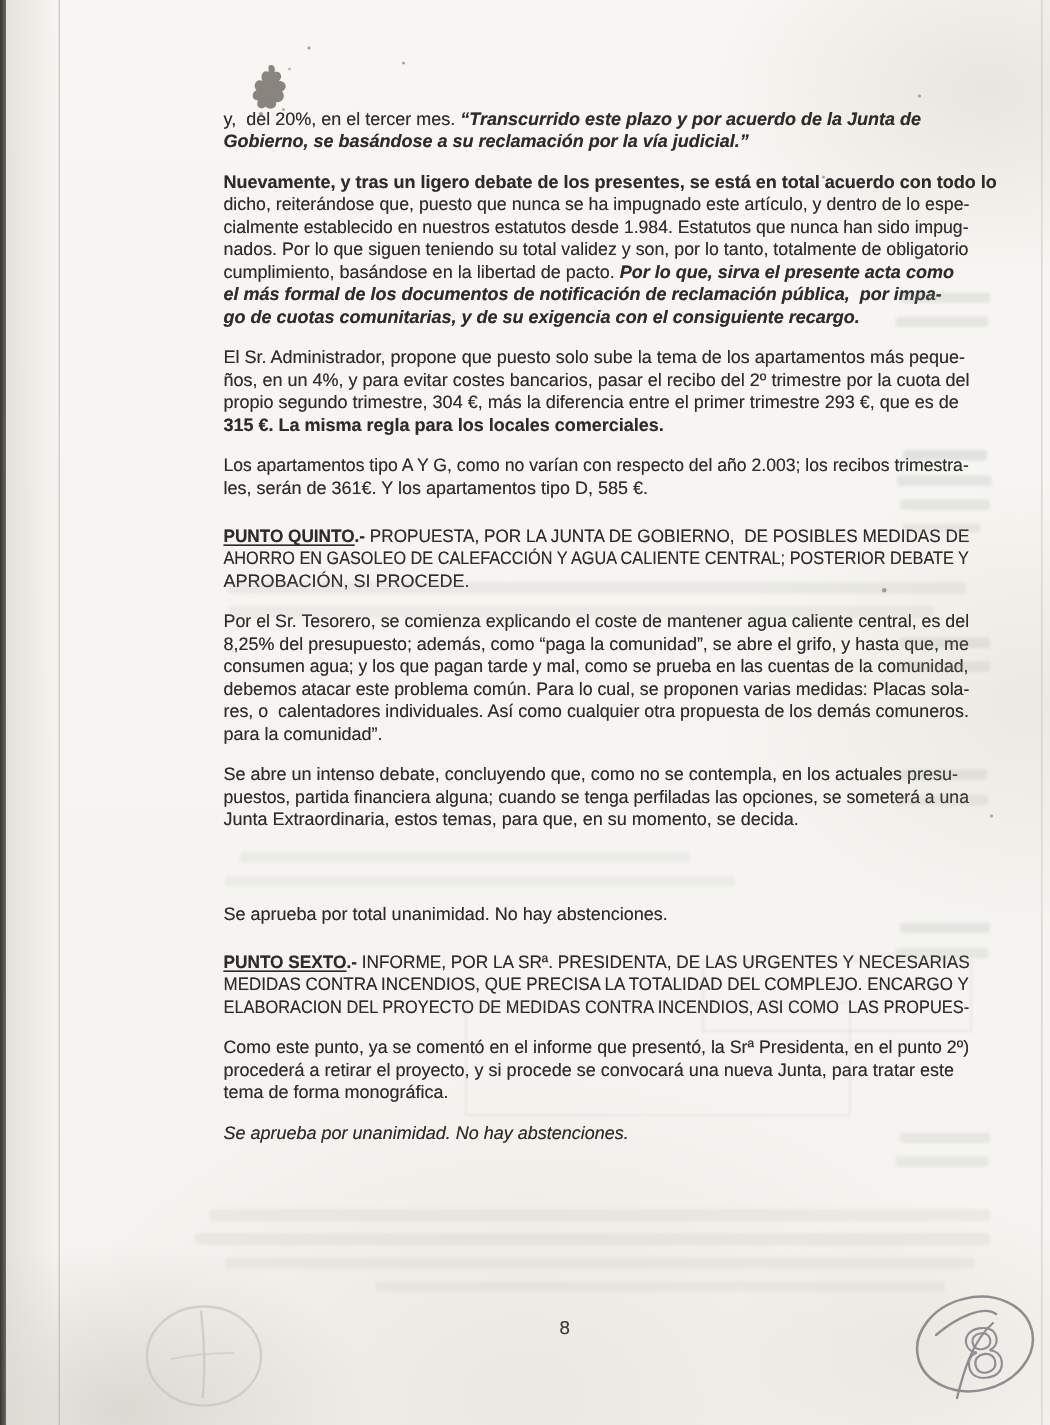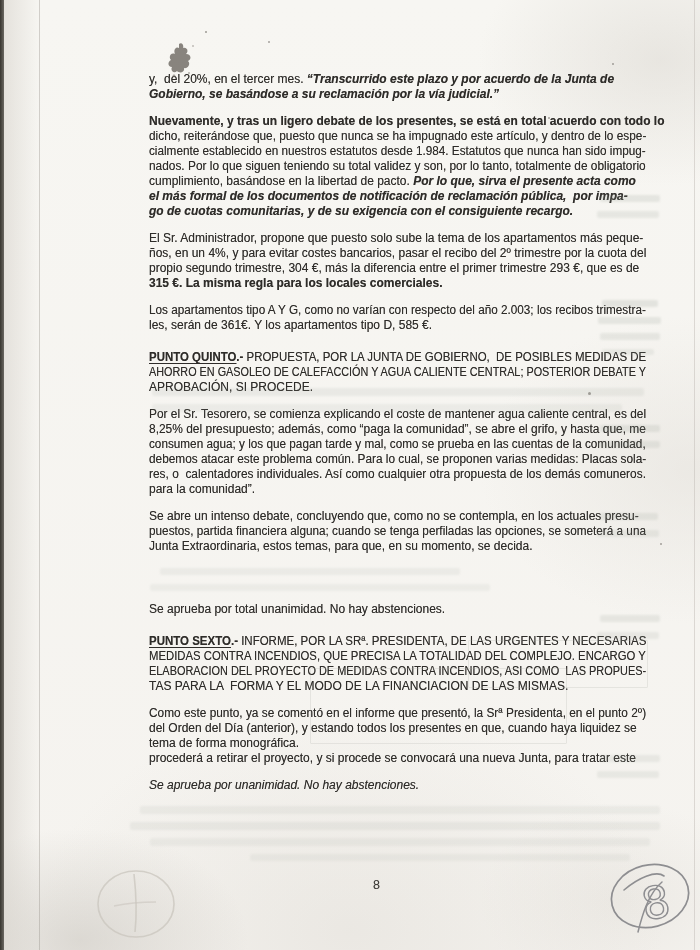--- a/index.html
+++ b/index.html
@@ -115,27 +115,25 @@
         <div class="line" style="transform: scaleX(0.980276);"><span class="run-normal">puestos, partida financiera alguna; cuando se tenga perfiladas las opciones, se someterá a una</span></div>
         <div class="line last" style="transform: scaleX(1);"><span class="run-normal">Junta Extraordinaria, estos temas, para que, en su momento, se decida.</span></div>
       </div>
       <div class="para">
         <div class="line last" style="transform: scaleX(1); margin-top: 48px;"><span class="run-normal">Se aprueba por total unanimidad. No hay abstenciones.</span></div>
       </div>
       <div class="para heading">
         <div class="line" style="transform: scaleX(0.957611);"><span class="run-bold-underline">PUNTO SEXTO</span><span class="run-bold">.-</span><span class="run-normal"> INFORME, POR LA SRª. PRESIDENTA, DE LAS URGENTES Y NECESARIAS</span></div>
         <div class="line" style="transform: scaleX(0.943074);"><span class="run-normal">MEDIDAS CONTRA INCENDIOS, QUE PRECISA LA TOTALIDAD DEL COMPLEJO. ENCARGO Y</span></div>
         <div class="line" style="transform: scaleX(0.910256);"><span class="run-normal">ELABORACION DEL PROYECTO DE MEDIDAS CONTRA INCENDIOS, ASI COMO  LAS PROPUES-</span></div>
-        <div class="line last" style="transform: scaleX(1);"><span class="run-normal">TAS PARA LA  FORMA Y EL MODO DE LA FINANCIACION DE LAS MISMAS.</span></div>
       </div>
       <div class="para">
         <div class="line" style="transform: scaleX(0.988072);"><span class="run-normal">Como este punto, ya se comentó en el informe que presentó, la Srª Presidenta, en el punto 2º)</span></div>
-        <div class="line" style="transform: scaleX(1);"><span class="run-normal">del Orden del Día (anterior), y estando todos los presentes en que, cuando haya liquidez se</span></div>
+        <div class="line" style="transform: scaleX(1);"><span class="run-normal">procederá a retirar el proyecto, y si procede se convocará una nueva Junta, para tratar este</span></div>
         <div class="line last" style="transform: scaleX(1);"><span class="run-normal">tema de forma monográfica.</span></div>
-        <div class="line" style="transform: scaleX(1);"><span class="run-normal">procederá a retirar el proyecto, y si procede se convocará una nueva Junta, para tratar este</span></div>
       </div>
       <div class="para">
         <div class="line last" style="transform: scaleX(1); font-style: italic;"><span class="run-normal">Se aprueba por unanimidad. No hay abstenciones.</span></div>
       </div>
     </div>
 
   <div class="page-number">8</div>
 
   <svg class="mark-svg" style="left:165px;top:40px;filter:blur(.4px);" width="34" height="42" viewBox="0 0 34 42">
     <path d="M14 4 C17 2 19 5 18 8 C22 7 24 11 21 14 C26 14 27 19 23 21 C26 24 23 29 19 28 C20 32 15 34 12 31 C9 34 5 31 7 27 C3 27 2 22 6 20 C3 17 6 12 10 14 C8 10 11 6 14 8 Z" fill="#5d5850" opacity=".72"></path>

